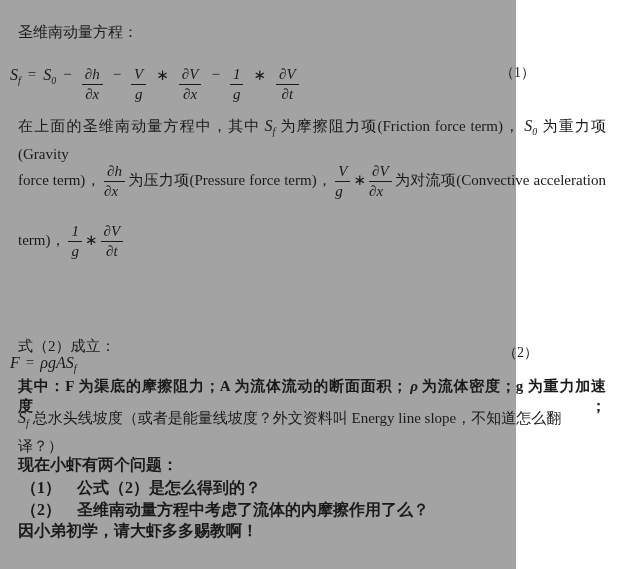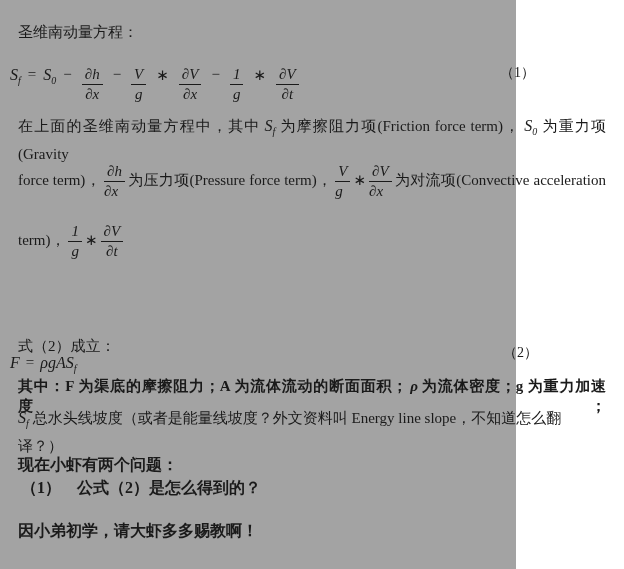--- a/index.html
+++ b/index.html
@@ -124,15 +124,18 @@
     <span>其中：F 为渠底的摩擦阻力；A 为流体流动的断面面积；</span><span class="rho">ρ</span><span>为流体密度；g 为重力加速度；</span>
   </div>
   <div class="line bold-line qintro">现在小虾有两个问题：</div>
 
   <div class="line p3l2">
     <span class="mvar imath" style="margin-left:0"><span>S</span><sub>f</sub></span><span>总水头线坡度（或者是能量线坡度？外文资料叫 Energy line slope，不知道怎么翻译？）</span>
   </div>
   <div class="line bold-line q1">
     <span class="qnum">（1）</span><span>公式（2）是怎么得到的？</span>
   </div>
+  <div class="line bold-line q2">
+    <span class="qnum">（2）</span><span>圣维南动量方程中考虑了流体的内摩擦作用了么？</span>
+  </div>
   <div class="line bold-line outro">因小弟初学，请大虾多多赐教啊！</div>
 
 </div>
 
 </body></html>

